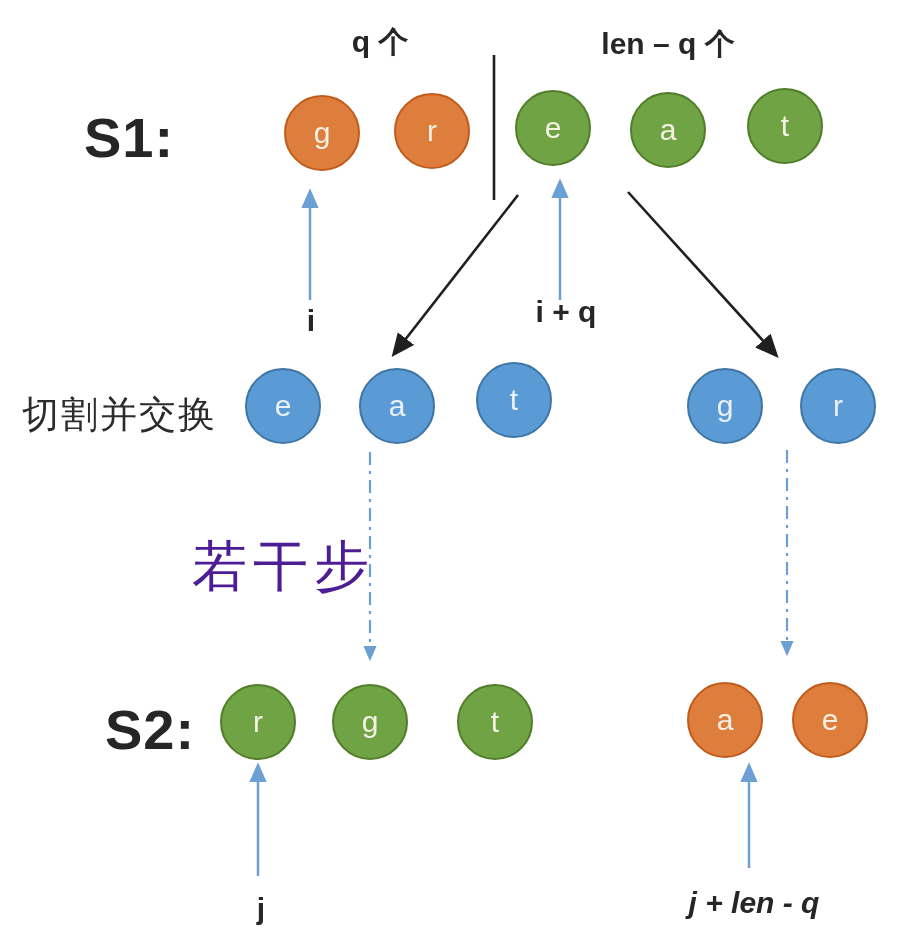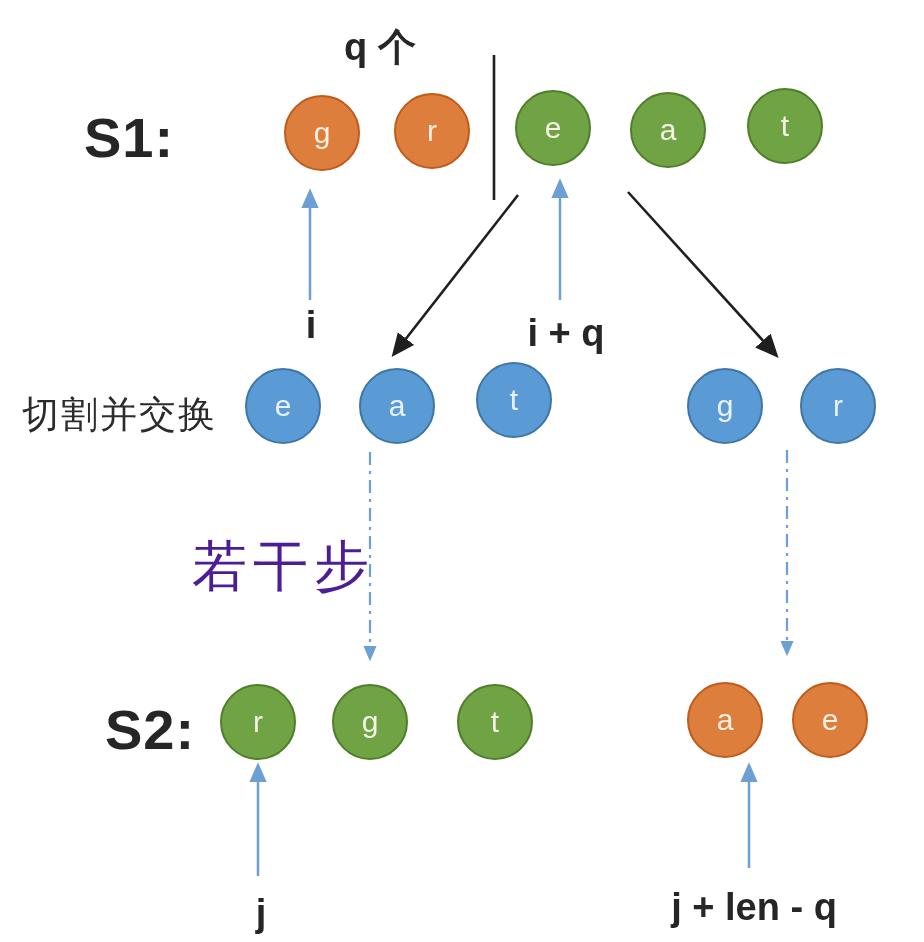--- a/index.html
+++ b/index.html
@@ -23,21 +23,21 @@
   .circle.green{background:var(--green-fill,#70A344);border:2px solid var(--green-border,#507E2A);}
   .circle.blue{background:var(--blue-fill,#5B9BD5);border:2px solid var(--blue-border,#3F76A6);color:#EAF1F8;}
   .row-label{
     position:absolute;
     font-size:56px;font-weight:600;
     color:var(--text-color,#262626);
     letter-spacing:1px;
   }
   .note{
     position:absolute;
-    font-size:38px;font-weight:600;
+    font-size:30px;font-weight:600;
     color:var(--text-color,#262626);
     transform:translateX(-50%);
     white-space:nowrap;
   }
   .cjk{
     font-family:Liberation Sans, sans-serif;
     font-weight:400;
   }
   .cut-swap-label{
     position:absolute;
@@ -91,36 +91,37 @@
   </svg>
 
   <div class="row-label" style="left:84px;top:105px;">S1:</div>
   <div class="circle orange" style="left:284px;top:95px;">g</div>
   <div class="circle orange" style="left:394px;top:93px;">r</div>
   <div class="circle green" style="left:515px;top:90px;">e</div>
   <div class="circle green" style="left:630px;top:92px;">a</div>
   <div class="circle green" style="left:747px;top:88px;">t</div>
 
   <div class="note" style="left:380px;top:22px;">q 个</div>
+  <div class="note" style="left:668px;top:24px;">len – q 个</div>
 
   <div class="note" style="left:311px;top:304px;">i</div>
-  <div class="note" style="left:566px;top:312px;">i + q</div>
+  <div class="note" style="left:566px;top:295px;">i + q</div>
 
   <div class="cut-swap-label cjk">切割并交换</div>
   <div class="circle blue" style="left:245px;top:368px;">e</div>
   <div class="circle blue" style="left:359px;top:368px;">a</div>
   <div class="circle blue" style="left:476px;top:362px;">t</div>
   <div class="circle blue" style="left:687px;top:368px;">g</div>
   <div class="circle blue" style="left:800px;top:368px;">r</div>
 
   <div class="steps-label cjk">若干步</div>
 
   <div class="row-label" style="left:105px;top:697px;">S2:</div>
   <div class="circle green" style="left:220px;top:684px;">r</div>
   <div class="circle green" style="left:332px;top:684px;">g</div>
   <div class="circle green" style="left:457px;top:684px;">t</div>
   <div class="circle orange" style="left:687px;top:682px;">a</div>
   <div class="circle orange" style="left:792px;top:682px;">e</div>
 
   <div class="note" style="left:261px;top:892px;">j</div>
-  <div class="note" style="left:754px;top:886px;">j + len - q</div>
+  <div class="note" style="left:754px;top:886px;font-style:italic;">j + len - q</div>
 
 </div>
 
 </body></html>

